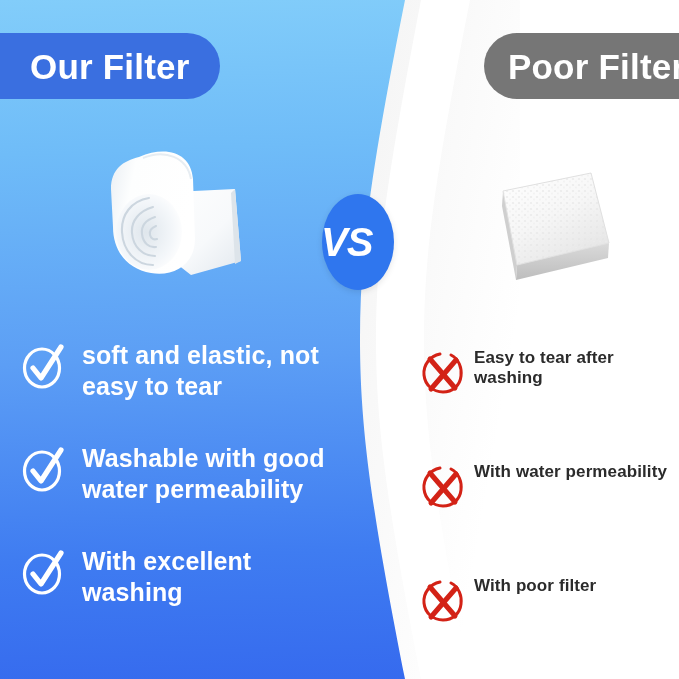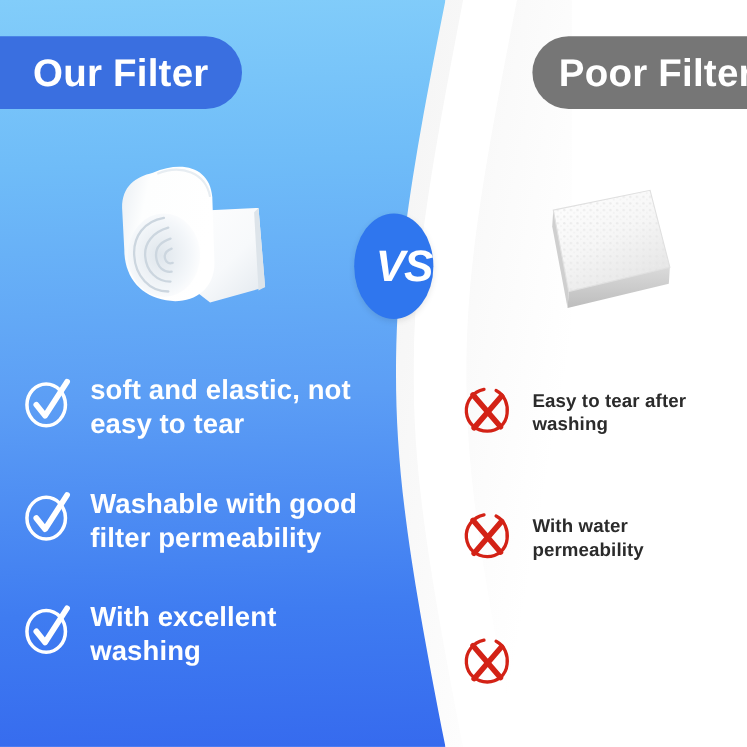--- a/index.html
+++ b/index.html
@@ -63,21 +63,21 @@
     border-radius:33px 0 0 33px;
     padding-left:24px;
   }
 
   
   .vs-circle{
     position:absolute;
     left:322px; top:194px; width:72px; height:96px;
     background:#2f76ee;
     border-radius:50%;
-    display:flex; align-items:center; justify-content:flex-end;
+    display:flex; align-items:center; justify-content:flex-start;
     z-index:6;
     box-shadow:0 2px 6px rgba(0,0,0,.10);
   }
   .vs-circle .vs-text{
     color:#ffffff;
     font-weight:800;
     font-size:40px;
     font-style:italic;
     line-height:1;
     letter-spacing:-1px;
@@ -107,21 +107,21 @@
     font-weight:600;
     line-height:1.22;
     letter-spacing:.1px;
   }
 
   .list-right{
     position:absolute; left:420px; top:348px; width:255px;
     display:flex; flex-direction:column; gap:66px;
     z-index:4;
   }
-  .row-right{ display:flex; align-items:flex-end; gap:18px; }
+  .row-right{ display:flex; align-items:flex-start; gap:8px; }
   .row-right .ico{ flex:0 0 auto; width:46px; height:48px; }
   .row-right .txt{
     color:#2b2b2b;
     font-size:17px;
     font-weight:600;
     line-height:1.2;
     letter-spacing:.1px;
   }
 </style>
 </head>
@@ -223,21 +223,21 @@
       <span class="txt">soft and elastic, not easy to tear</span>
     </div>
 
     <div class="row-left">
       <span class="ico">
         <svg viewBox="0 0 46 48" width="46" height="48" aria-hidden="true">
           <ellipse cx="22" cy="26" rx="17.5" ry="19" fill="none" stroke="#ffffff" stroke-width="3.2"></ellipse>
           <path d="M13 26 L21 36 L41 5" fill="none" stroke="#ffffff" stroke-width="5.2" stroke-linecap="round" stroke-linejoin="round"></path>
         </svg>
       </span>
-      <span class="txt">Washable with good filter permeability</span>
+      <span class="txt">Washable with good water permeability</span>
     </div>
 
     <div class="row-left">
       <span class="ico">
         <svg viewBox="0 0 46 48" width="46" height="48" aria-hidden="true">
           <ellipse cx="22" cy="26" rx="17.5" ry="19" fill="none" stroke="#ffffff" stroke-width="3.2"></ellipse>
           <path d="M13 26 L21 36 L41 5" fill="none" stroke="#ffffff" stroke-width="5.2" stroke-linecap="round" stroke-linejoin="round"></path>
         </svg>
       </span>
       <span class="txt">With excellent washing</span>
@@ -270,17 +270,18 @@
     </div>
 
     <div class="row-right">
       <span class="ico">
         <svg viewBox="0 0 46 48" width="46" height="48" aria-hidden="true">
           <path d="M31 7 C39 11 42 20 41 28 C40 38 32 44 23 44 C13 44 5 37 4 27 C3 17 10 8 20 6" fill="none" stroke="#d32216" stroke-width="3" stroke-linecap="round"></path>
           <path d="M10 11 L35 40" fill="none" stroke="#d32216" stroke-width="5" stroke-linecap="round"></path>
           <path d="M36 12 L11 41" fill="none" stroke="#d32216" stroke-width="5" stroke-linecap="round"></path>
         </svg>
       </span>
+      <span class="txt">With poor filter</span>
     </div>
 
   </div>
 
 </div>
 
 </body></html>

